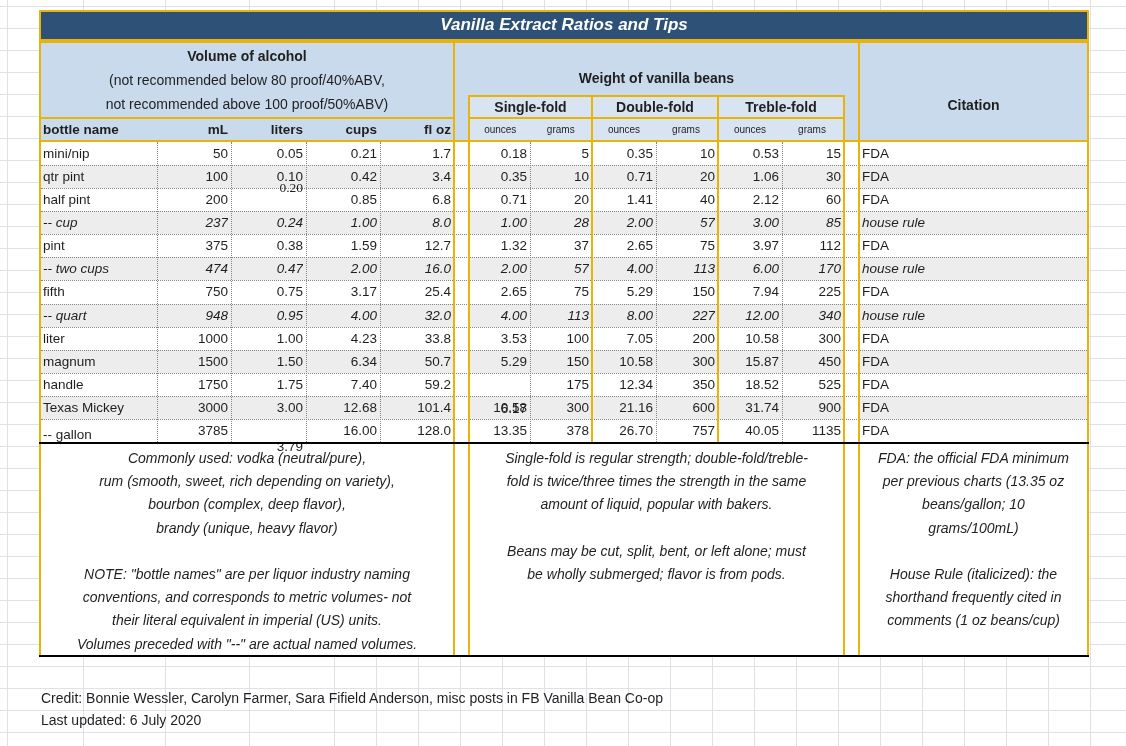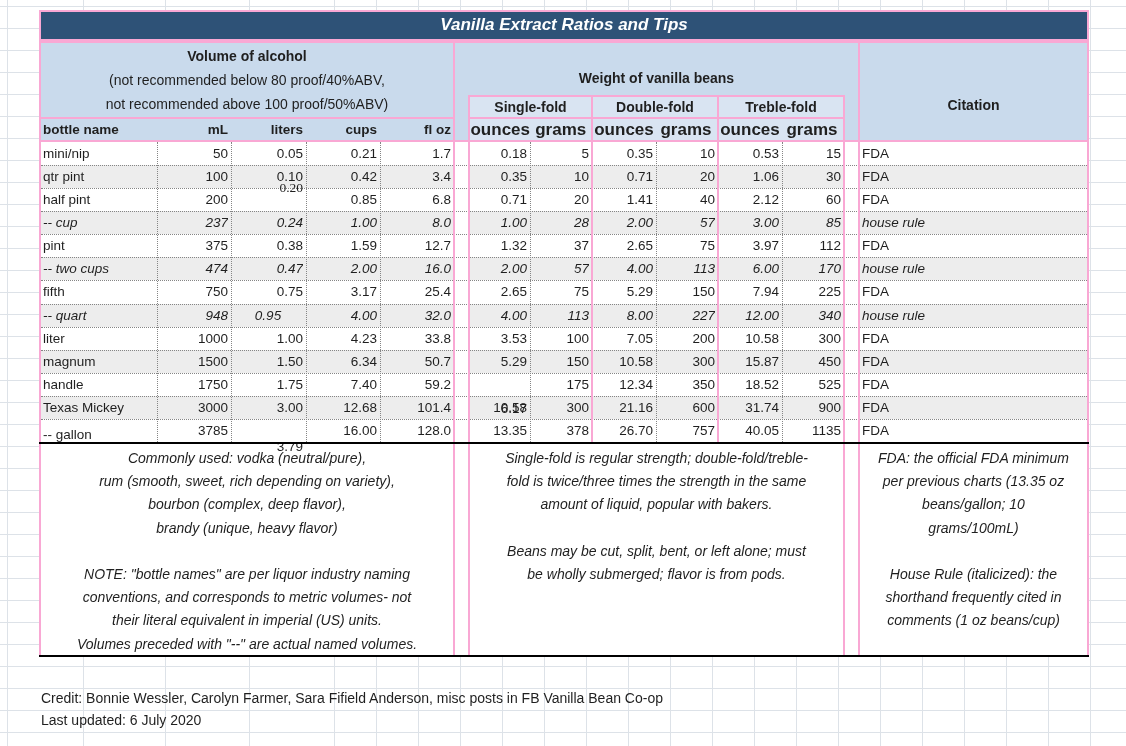--- a/index.html
+++ b/index.html
@@ -3,38 +3,38 @@
 <meta charset="utf-8">
 <style>
   html,body{margin:0;padding:0;background:#fff;}
   .canvas{
     position:relative;width:1126px;height:746px;background:#fff;overflow:hidden;
     font-family:"Liberation Sans",sans-serif;color:var(--text,#1f1f1f);
   }
   .vgrid{position:absolute;width:1px;top:0;height:746px;background:var(--grid,#dde2e8);}
   .hgrid{position:absolute;height:1px;left:0;width:1126px;background:var(--grid,#dde2e8);}
   .base{position:absolute;background:#fff;}
-  .box{position:absolute;border:2px solid #f9a8d4;box-sizing:border-box;background:transparent;}
+  .box{position:absolute;border:2px solid #eab308;box-sizing:border-box;background:transparent;}
   .fill-band{background:var(--bandbg,#c9daec);}
   .fill-sub{background:var(--subbg,#d9e4f2);}
   .titlebar{
     background:var(--titlebg,#2e5277);color:var(--titletext,#fff);
     font-style:italic;font-weight:bold;font-size:17px;line-height:26px;text-align:center;
   }
   .stripe{position:absolute;background:var(--stripe,#ededed);}
   .doth{position:absolute;height:0;border-top:1px dotted #858585;}
   .dotv{position:absolute;width:0;border-left:1px dotted #858585;}
   .cell{position:absolute;font-size:13.5px;line-height:23px;white-space:nowrap;overflow:hidden;z-index:6;}
   .cell.right{text-align:right;}
   .cell.left{text-align:left;}
   .cell.it{font-style:italic;}
   .hdrtext{position:absolute;font-weight:bold;font-size:14px;text-align:center;z-index:6;white-space:nowrap;}
   .colhdr{position:absolute;font-weight:bold;font-size:13.5px;line-height:23px;z-index:6;white-space:nowrap;}
   .subpair{display:flex;z-index:5;}
-  .subpair span{flex:1;text-align:center;font-weight:bold;font-size:17px;line-height:21px;}
+  .subpair span{flex:1;text-align:center;font-weight:normal;font-size:10px;line-height:21px;}
   .notebox{z-index:5;background:#fff;padding-top:3px;}
   .noteline{min-height:23.2px;line-height:23.2px;font-size:14px;font-style:italic;text-align:center;white-space:nowrap;overflow:visible;}
   .blackline{position:absolute;background:#000;z-index:6;}
   .foot{position:absolute;font-size:14px;line-height:21px;z-index:3;white-space:nowrap;}
   .z1{z-index:1}.z2{z-index:2}.z3{z-index:3}.z4{z-index:4}.z5{z-index:5}
 </style>
 </head>
 <body>
 
 <div class="canvas" style="--titlebg: #2E5277; --titletext: #FFFFFF; --bandbg: #C9DAEC; --subbg: #D9E4F2; --stripe: #EDEDED; --grid: #DDE2E8; --text: #1F1F1F;">
@@ -200,21 +200,21 @@
       <div class="cell right" style="left:660px;top:280.48px;width:55px;height:23.08px;">150</div>
       <div class="cell right" style="left:723px;top:280.48px;width:56px;height:23.08px;">7.94</div>
       <div class="cell right" style="left:786px;top:280.48px;width:55px;height:23.08px;">225</div>
       <div class="cell left" style="left:862px;top:280.48px;width:220px;height:23.08px;">FDA</div>
       <div class="stripe z3" style="left:41px;top:303.56px;width:412px;height:23.08px;"></div>
       <div class="stripe z3" style="left:470px;top:303.56px;width:373px;height:23.08px;"></div>
       <div class="stripe z3" style="left:860px;top:303.56px;width:227px;height:23.08px;"></div>
       <div class="doth z4" style="left:41px;top:303.56px;width:1046px;"></div>
       <div class="cell left it" style="left:43px;top:303.56px;width:112px;height:23.08px;">-- quart</div>
       <div class="cell right it" style="left:159px;top:303.56px;width:69px;height:23px;">948</div>
-      <div class="cell right it" style="left:233px;top:303.56px;width:70px;height:19px;text-align:center;">0.95</div>
+      <div class="cell right it" style="left:233px;top:303.56px;width:70px;height:19px;">0.95</div>
       <div class="cell right it" style="left:308px;top:303.56px;width:69px;height:23.08px;">4.00</div>
       <div class="cell right it" style="left:382px;top:303.56px;width:69px;height:23.08px;">32.0</div>
       <div class="cell right it" style="left:472px;top:303.56px;width:55px;height:23.08px;">4.00</div>
       <div class="cell right it" style="left:534px;top:303.56px;width:55px;height:23.08px;">113</div>
       <div class="cell right it" style="left:597px;top:303.56px;width:56px;height:23.08px;">8.00</div>
       <div class="cell right it" style="left:660px;top:303.56px;width:55px;height:23.08px;">227</div>
       <div class="cell right it" style="left:723px;top:303.56px;width:56px;height:23.08px;">12.00</div>
       <div class="cell right it" style="left:786px;top:303.56px;width:55px;height:23.08px;">340</div>
       <div class="cell left it" style="left:862px;top:303.56px;width:220px;height:23.08px;">house rule</div>
       <div class="doth z4" style="left:41px;top:326.64px;width:1046px;"></div>

